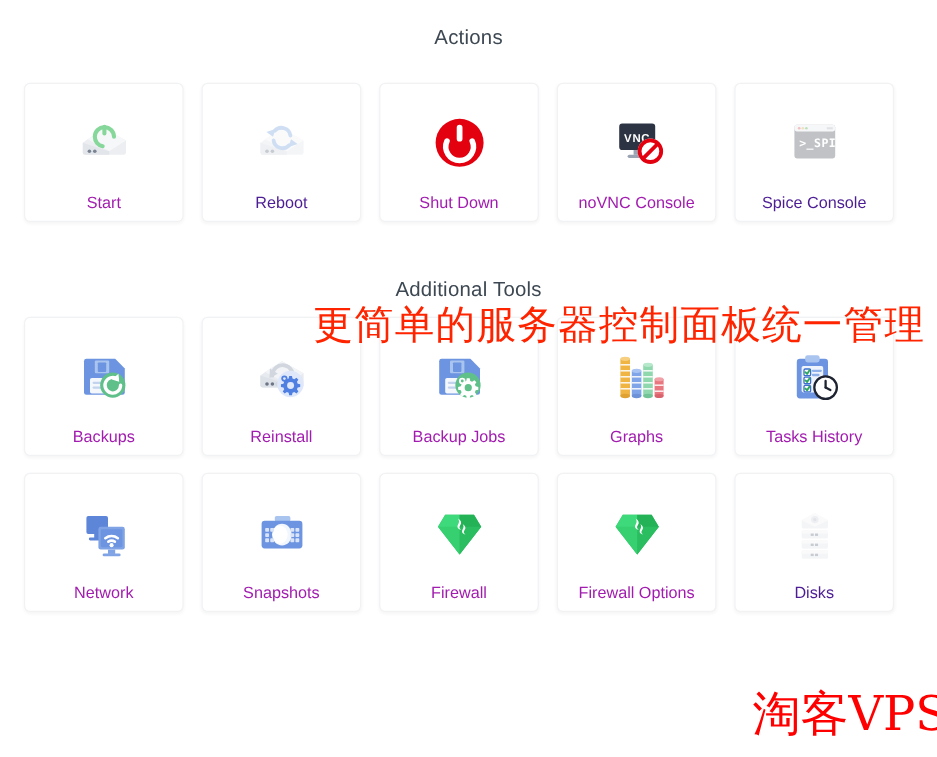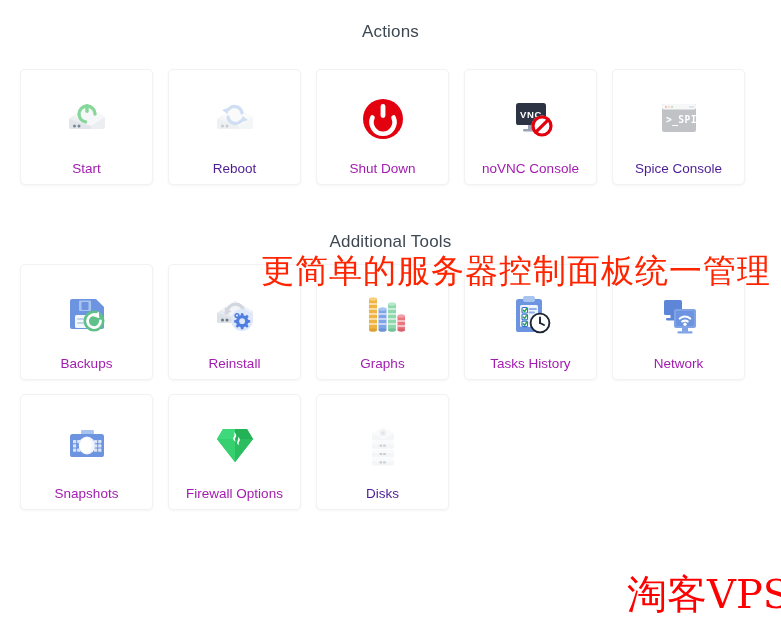--- a/index.html
+++ b/index.html
@@ -230,20 +230,42 @@
       <circle cx="34" cy="32" r="11" fill="#dfe8fa"></circle>
       <g fill="#4f7fe0">
         <path d="M33 25.3 l2.3 0 .45 2.1 1.5.62 1.8-1.2 1.6 1.6-1.2 1.8.62 1.5 2.1.45 0 2.3-2.1.45-.62 1.5 1.2 1.8-1.6 1.6-1.8-1.2-1.5.62-.45 2.1-2.3 0-.45-2.1-1.5-.62-1.8 1.2-1.6-1.6 1.2-1.8-.62-1.5-2.1-.45 0-2.3 2.1-.45.62-1.5-1.2-1.8 1.6-1.6 1.8 1.2 1.5-.62z"></path>
       </g>
       <circle cx="34.15" cy="33.2" r="2.9" fill="#dfe8fa"></circle>
       <circle cx="29" cy="27.5" r="2.6" fill="#4f7fe0"></circle>
       <circle cx="29" cy="27.5" r="1.1" fill="#dfe8fa"></circle>
     </svg>
         </div>
         <div class="label">Reinstall</div>
+      </div>
+      <div class="card">
+        <div class="icon-wrap">
+    <svg width="54" height="54" viewBox="0 0 54 54">
+      <path d="M12 11 h24 l8 8 v20 a2 2 0 0 1 -2 2 h-30 a2 2 0 0 1 -2 -2 v-26 a2 2 0 0 1 2 -2 z" fill="#6d94e0"></path>
+      <rect x="19" y="12.5" width="12" height="10.5" rx="1" fill="#a9c4ef"></rect>
+      <rect x="21.5" y="14" width="7" height="8" rx="0.8" fill="#6d94e0"></rect>
+      <rect x="15" y="27" width="20" height="13" rx="1.5" fill="#f4f7fc"></rect>
+      <g stroke="#c3d3ee" stroke-width="1.8" stroke-linecap="round">
+        <line x1="18" y1="31" x2="31" y2="31"></line>
+        <line x1="18" y1="35" x2="27" y2="35"></line>
+      </g>
+      <circle cx="34" cy="33" r="10.5" fill="#5fc08a"></circle>
+      <g fill="#ffffff">
+        <path d="M33 27.2 l2.4 0 .47 2.2 1.56.65 1.87-1.25 1.7 1.7-1.25 1.87.65 1.56 2.2.47 0 2.4-2.2.47-.65 1.56 1.25 1.87-1.7 1.7-1.87-1.25-1.56.65-.47 2.2-2.4 0-.47-2.2-1.56-.65-1.87 1.25-1.7-1.7 1.25-1.87-.65-1.56-2.2-.47 0-2.4 2.2-.47.65-1.56-1.25-1.87 1.7-1.7 1.87 1.25 1.56-.65z"></path>
+      </g>
+      <circle cx="34.2" cy="35.1" r="3" fill="#5fc08a"></circle>
+      <circle cx="29.2" cy="29.5" r="2.7" fill="#ffffff"></circle>
+      <circle cx="29.2" cy="29.5" r="1.2" fill="#5fc08a"></circle>
+    </svg>
+        </div>
+        <div class="label">Backup Jobs</div>
       </div>
       <div class="card">
         <div class="icon-wrap">
     <svg width="54" height="54" viewBox="0 0 54 54">
       <g>
         <rect x="13" y="11" width="8" height="31" fill="#f0b443"></rect>
         <ellipse cx="17" cy="11" rx="4" ry="1.8" fill="#f7cf80"></ellipse>
         <ellipse cx="17" cy="42" rx="4" ry="1.8" fill="#e0a133"></ellipse>
         <g stroke="#ffffff" stroke-width="1.3" opacity="0.85">
           <line x1="13" y1="16" x2="21" y2="16"></line>
@@ -363,20 +385,35 @@
       <polygon points="27,44 9,21 15,11 39,11 45,21" fill="#2ec264"></polygon>
       <polygon points="27,44 9,21 15,11 27,11" fill="#3ed97a"></polygon>
       <polygon points="27,44 45,21 39,11 27,11" fill="#24b257"></polygon>
       <polygon points="9,21 45,21 27,44" fill="#2fc967" opacity="0.55"></polygon>
       <g fill="#ffffff">
         <path d="M25.7,14 c2.6,1.6 3.3,3.6 1.9,5.6 -1.2,1.8 -1.0,3.0 .8,4.0 -2.8,-.5 -3.9,-2.3 -2.7,-4.5 1.1,-2.0 1.1,-3.4 0,-5.1 z"></path>
         <path d="M29.6,18.6 c2.3,1.5 2.9,3.3 1.6,5.1 -1.1,1.6 -.9,2.7 .7,3.6 -2.5,-.4 -3.5,-2.1 -2.4,-4.1 1.0,-1.8 1.0,-3.1 .1,-4.6 z"></path>
       </g>
     </svg>
         </div>
+        <div class="label">Firewall</div>
+      </div>
+      <div class="card">
+        <div class="icon-wrap">
+    <svg width="54" height="54" viewBox="0 0 54 54">
+      <polygon points="27,44 9,21 15,11 39,11 45,21" fill="#2ec264"></polygon>
+      <polygon points="27,44 9,21 15,11 27,11" fill="#3ed97a"></polygon>
+      <polygon points="27,44 45,21 39,11 27,11" fill="#24b257"></polygon>
+      <polygon points="9,21 45,21 27,44" fill="#2fc967" opacity="0.55"></polygon>
+      <g fill="#ffffff">
+        <path d="M25.7,14 c2.6,1.6 3.3,3.6 1.9,5.6 -1.2,1.8 -1.0,3.0 .8,4.0 -2.8,-.5 -3.9,-2.3 -2.7,-4.5 1.1,-2.0 1.1,-3.4 0,-5.1 z"></path>
+        <path d="M29.6,18.6 c2.3,1.5 2.9,3.3 1.6,5.1 -1.1,1.6 -.9,2.7 .7,3.6 -2.5,-.4 -3.5,-2.1 -2.4,-4.1 1.0,-1.8 1.0,-3.1 .1,-4.6 z"></path>
+      </g>
+    </svg>
+        </div>
         <div class="label">Firewall Options</div>
       </div>
       <div class="card disabled">
         <div class="icon-wrap" style="opacity: 0.55;">
     <svg width="54" height="54" viewBox="0 0 54 54">
       <g>
         <path d="M16 15.5 L27 9.5 L38 15.5 L38 21 Q38 22.4 36.6 22.4 L17.4 22.4 Q16 22.4 16 21 Z" fill="#eceef2"></path>
         <path d="M16 15.5 L27 9.5 L38 15.5 L27 21 Z" fill="#f6f7f9"></path>
         <circle cx="27" cy="15" r="3.1" fill="#dfe2e8"></circle>
         <circle cx="27" cy="15" r="1.3" fill="#c9ced6"></circle>

